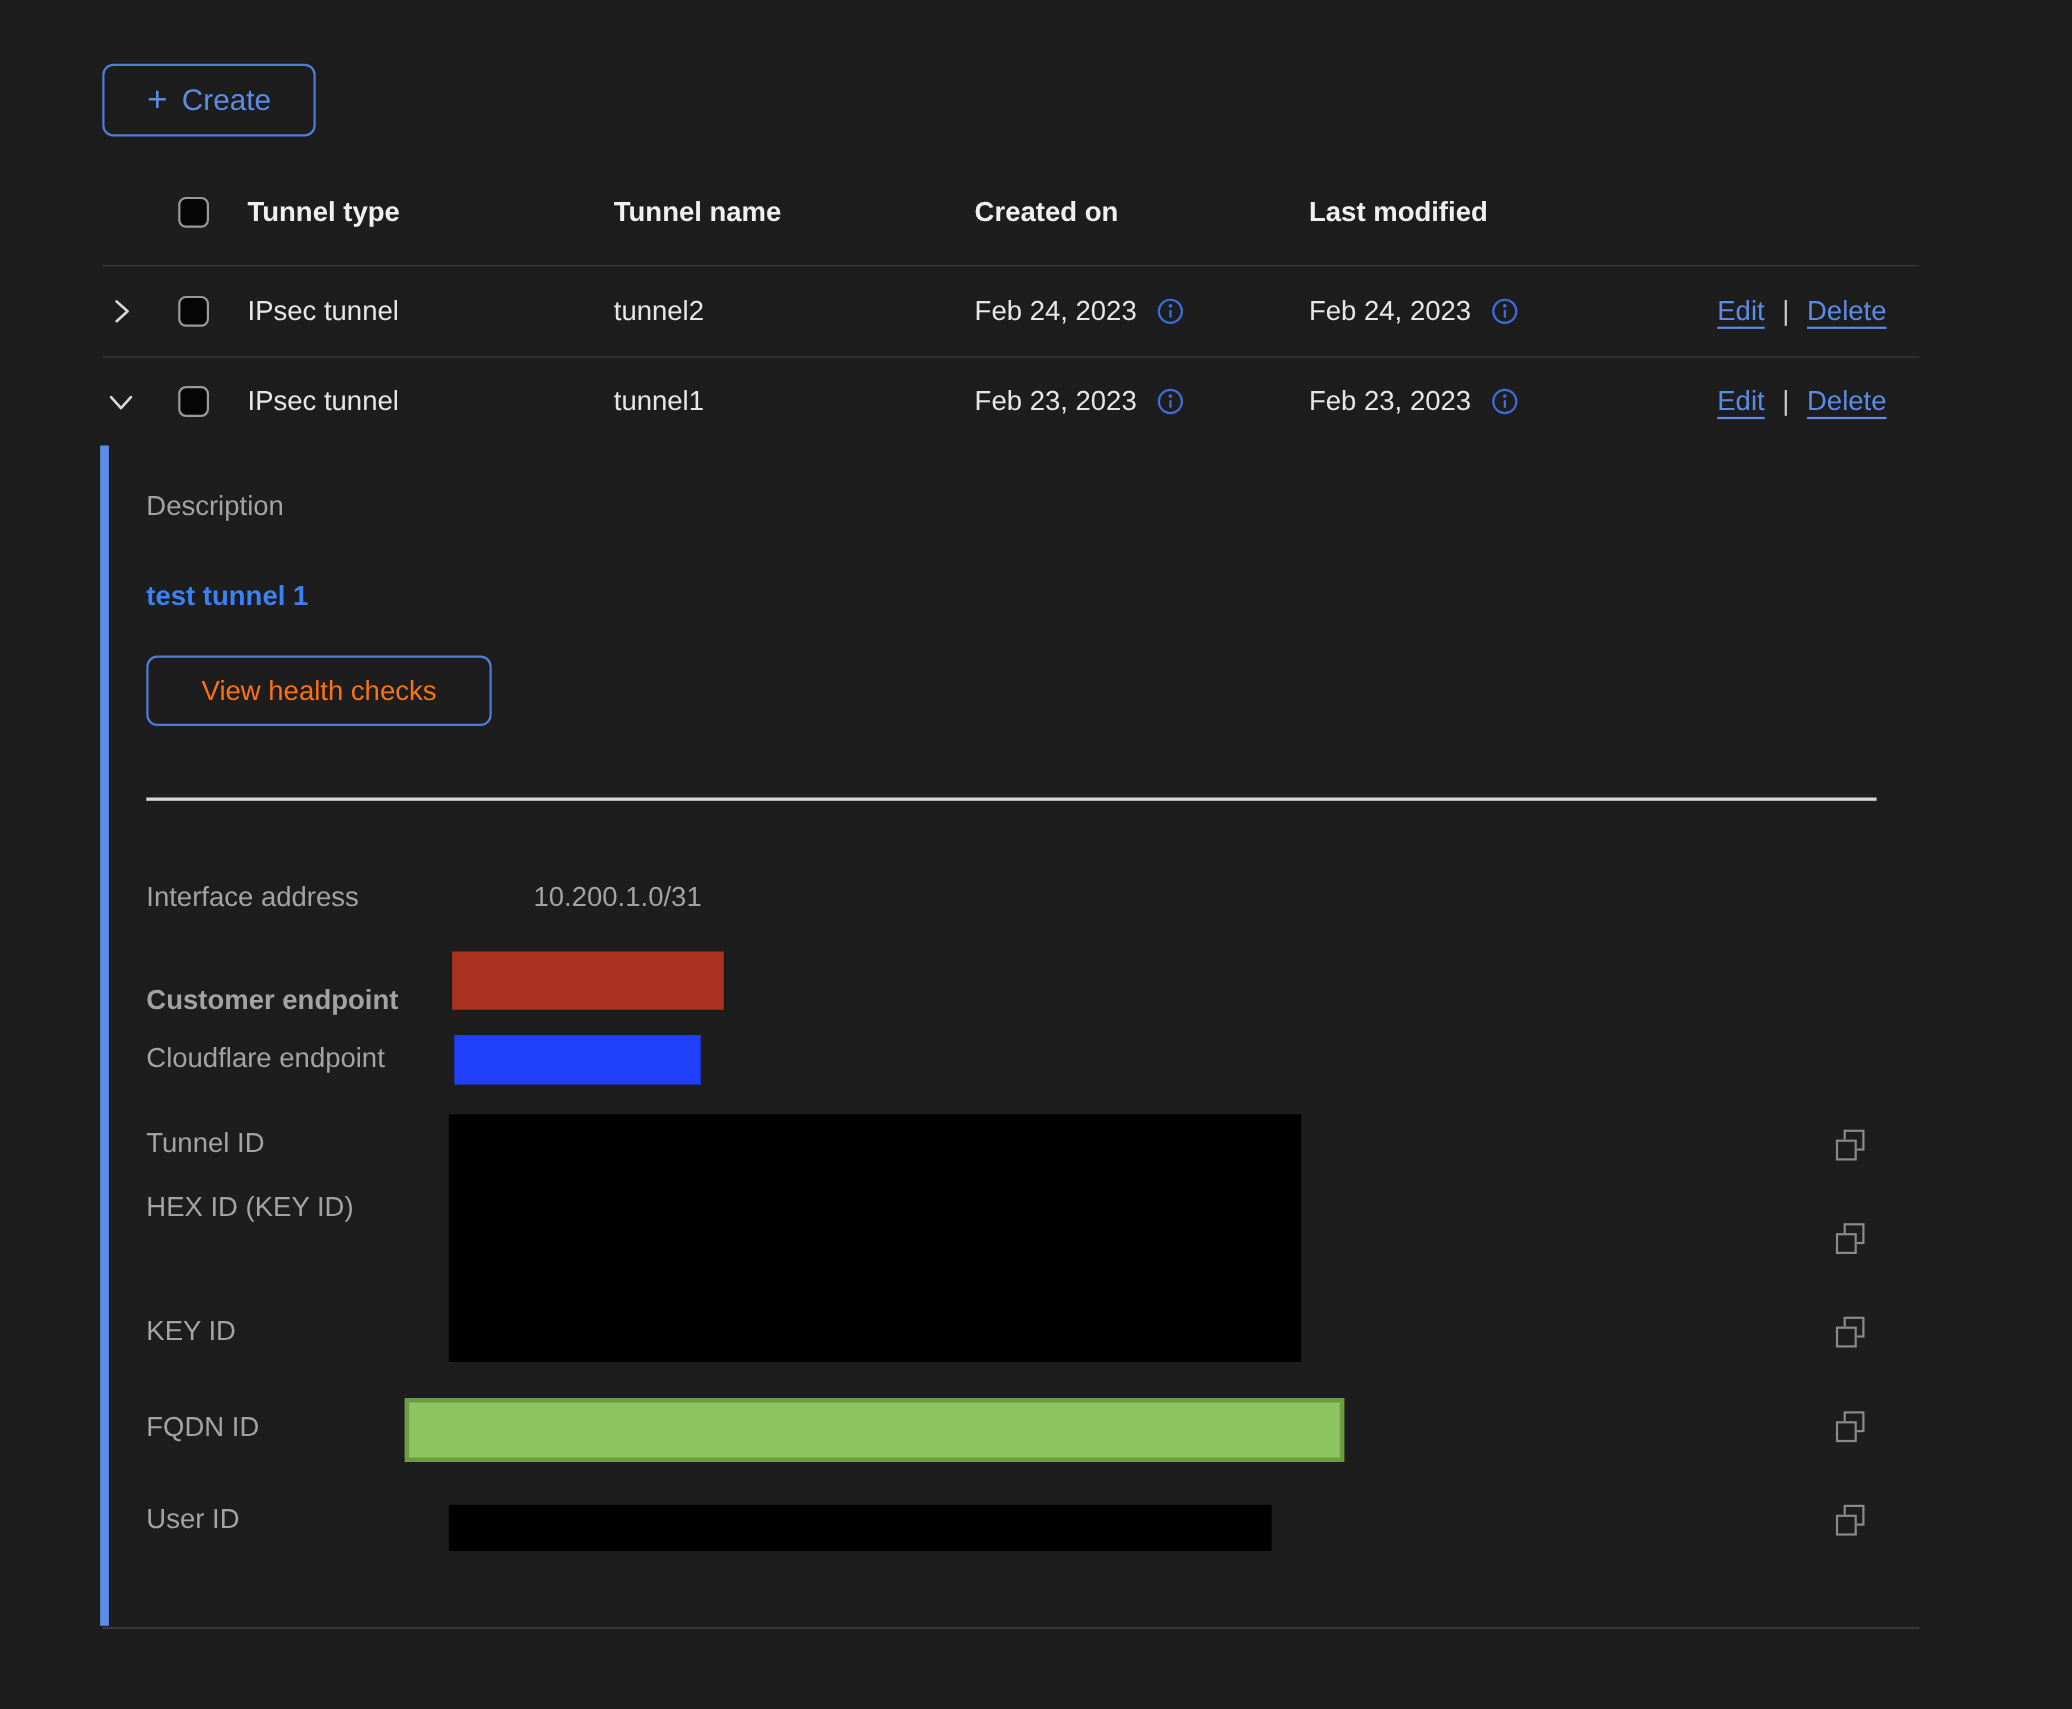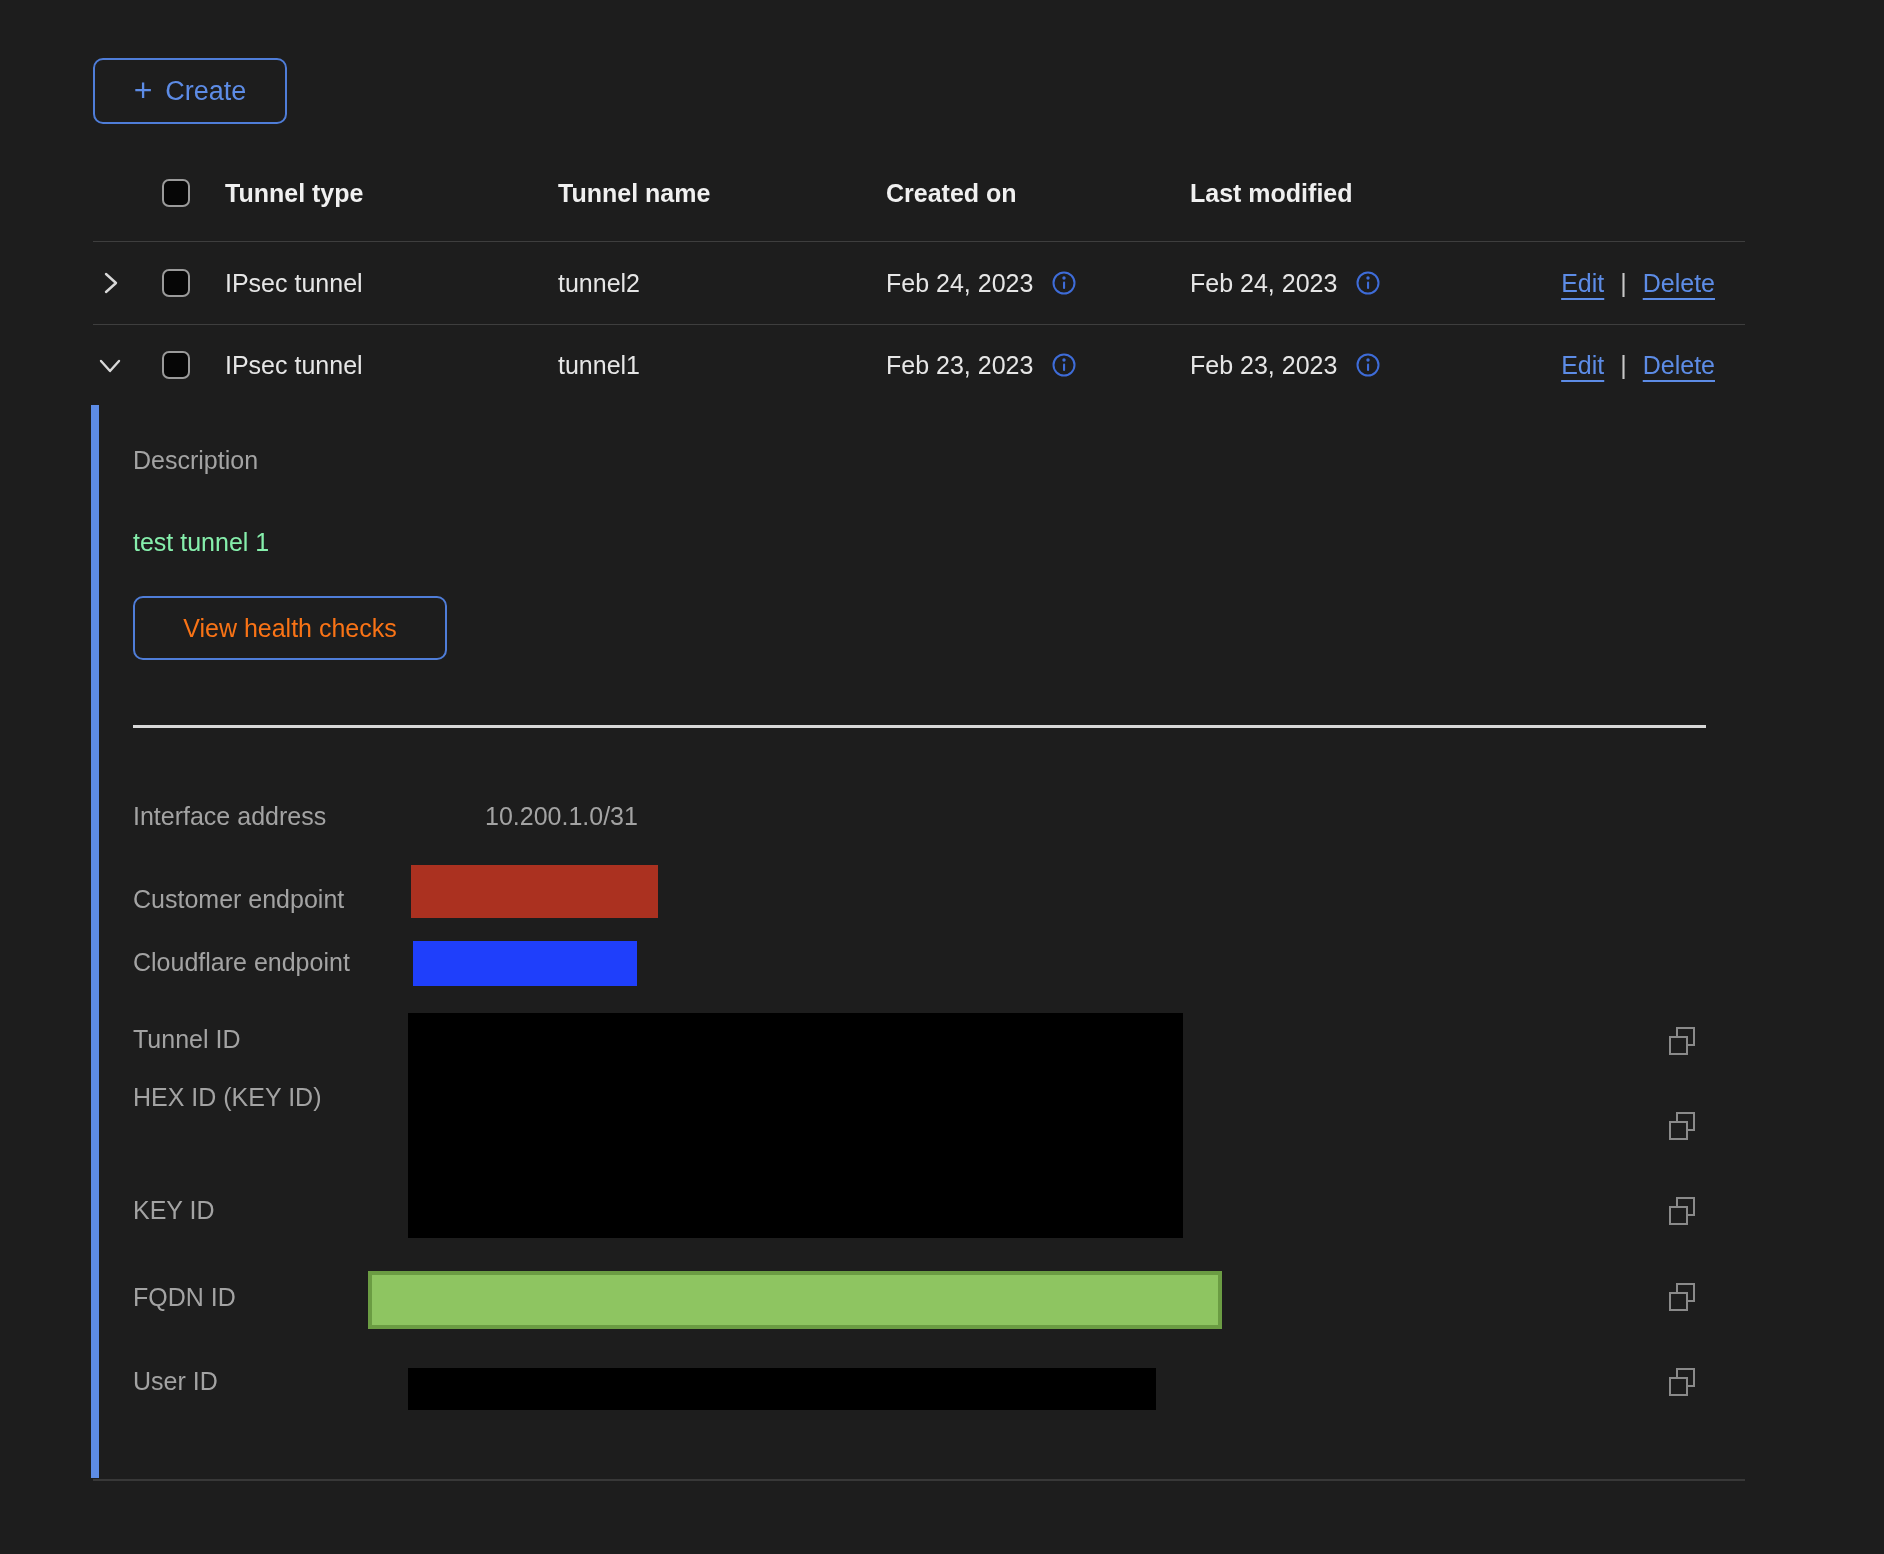--- a/index.html
+++ b/index.html
@@ -41,21 +41,21 @@
   .chevron-btn { background:none; border:none; cursor:pointer; display:flex; align-items:center; padding:4px; }
   .link { color:#5d8ce6; text-decoration:underline; text-underline-offset:6px; font-size:25px; cursor:pointer; }
   .pipe { color:#c8c8c8; font-size:25px; }
   .info-btn { background:none; border:none; cursor:pointer; display:flex; align-items:center; padding:0; }
 
   
   .expanded { position:absolute; left:0; top:405px; width:1884px; height:1073px; }
   .blue-bar { position:absolute; left:91px; top:0; width:8px; height:1073px; background:#5d8ce6; }
   .abs { position:absolute; }
   .lbl { font-size:25px; color:#a3a3a3; white-space:nowrap; }
-  .muted { color:#86efac; }
+  .muted { color:#3b82f6;font-weight:bold; }
   .health-btn {
     position:absolute; left:133px; top:191px; width:314px; height:64px;
     background:transparent; border:2px solid #4f7dd8; border-radius:10px;
     color:#f97316; font-size:25px; font-family:inherit; cursor:pointer;
   }
   .divider { position:absolute; left:133px; top:320px; width:1573px; height:3px; background:#d8d8d8; }
   .redact { position:absolute; }
   .green-border { border:4px solid #6b9c43; }
 
   
@@ -177,21 +177,21 @@
     <div class="abs lbl" style="left:133px; top:41px;">Description</div>
     <div class="abs lbl muted" style="left:133px; top:123px;">test tunnel 1</div>
 
     <button class="health-btn">View health checks</button>
 
     <div class="divider"></div>
 
     <div class="abs lbl" style="left:133px; top:397px;">Interface address</div>
     <div class="abs lbl" style="left:452px; top:397px;margin-left:33px;">10.200.1.0/31</div>
 
-    <div class="abs lbl" style="left:133px; top:480px;">Customer endpoint</div>
+    <div class="abs lbl" style="left:133px; top:490px;font-weight:bold;">Customer endpoint</div>
     <div class="redact" style="left: 411px; top: 460px; width: 247px; height: 53px; background-color: rgb(171, 49, 32);"></div>
 
     <div class="abs lbl" style="left:133px; top:543px;">Cloudflare endpoint</div>
     <div class="redact" style="left: 413px; top: 536px; width: 224px; height: 45px; background-color: rgb(31, 63, 251);"></div>
 
     <div class="abs lbl" style="left:133px; top:620px;">Tunnel ID</div>
     <div class="abs lbl" style="left:133px; top:678px;">HEX ID (KEY ID)</div>
     <div class="abs lbl" style="left:133px; top:791px;">KEY ID</div>
     <div class="redact" style="left: 408px; top: 608px; width: 775px; height: 225px; background-color: rgb(0, 0, 0);"></div>
 

